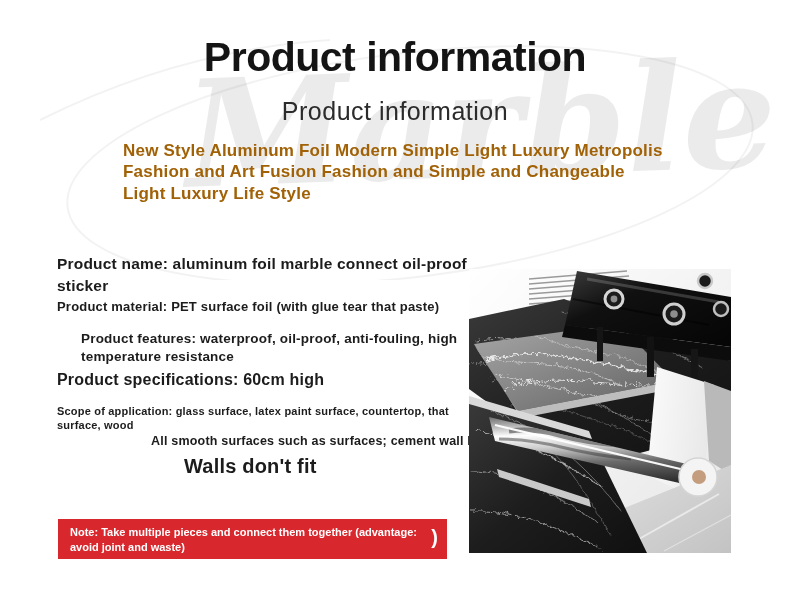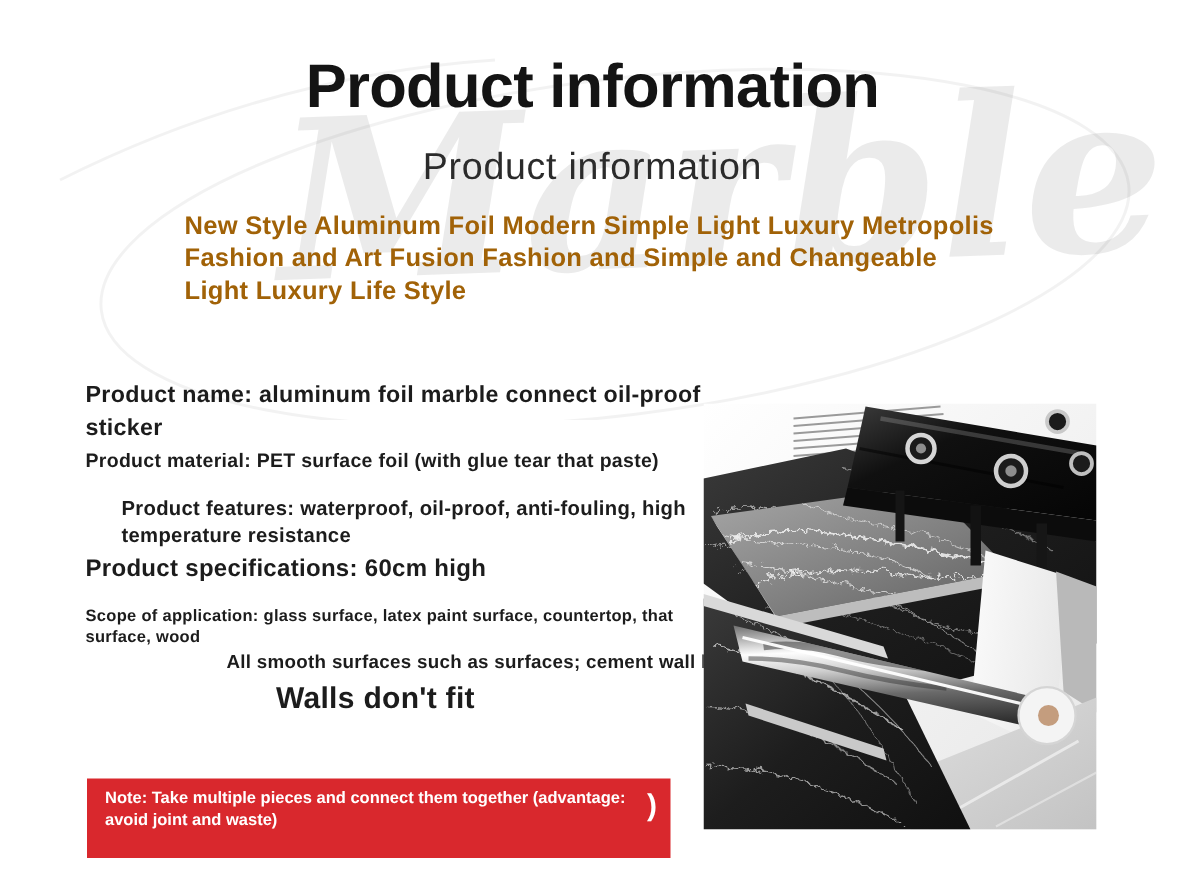--- a/index.html
+++ b/index.html
@@ -36,21 +36,21 @@
   .spec{position:absolute;font-weight:bold;color:#1c1c1c;letter-spacing:0.2px;}
   .spec-name{left:57px;top:253px;width:450px;font-size:15.5px;line-height:1.4;}
   .spec-material{left:57px;top:299px;font-size:13px;white-space:nowrap;}
   .spec-features{left:57px;top:330px;width:415px;font-size:13.5px;line-height:1.3;margin-left:24px;}
   .spec-specs{left:57px;top:371px;font-size:16px;white-space:nowrap;}
   .spec-scope{left:57px;top:404px;width:420px;font-size:11px;line-height:1.3;}
   .spec-smooth{left:151px;top:434px;font-size:12.5px;white-space:nowrap;}
   .spec-walls{left:151px;top:455px;font-size:20px;white-space:nowrap;margin-left:33px;}
   
   .note-banner{
-    position:absolute;left:58px;top:519px;width:389px;height:53px;
+    position:absolute;left:58px;top:519px;width:389px;height:40px;
     box-sizing:border-box;padding:6px 30px 6px 12px;
     background:#d9282d;color:#ffffff;
   }
   .note-text{font-size:11px;font-weight:bold;line-height:1.32;display:block;width:356px;}
   .note-paren{
     position:absolute;right:9px;top:7px;font-size:20px;font-weight:bold;
   }
   
   .product-photo{
     position:absolute;left:469px;top:269px;width:262px;height:284px;

